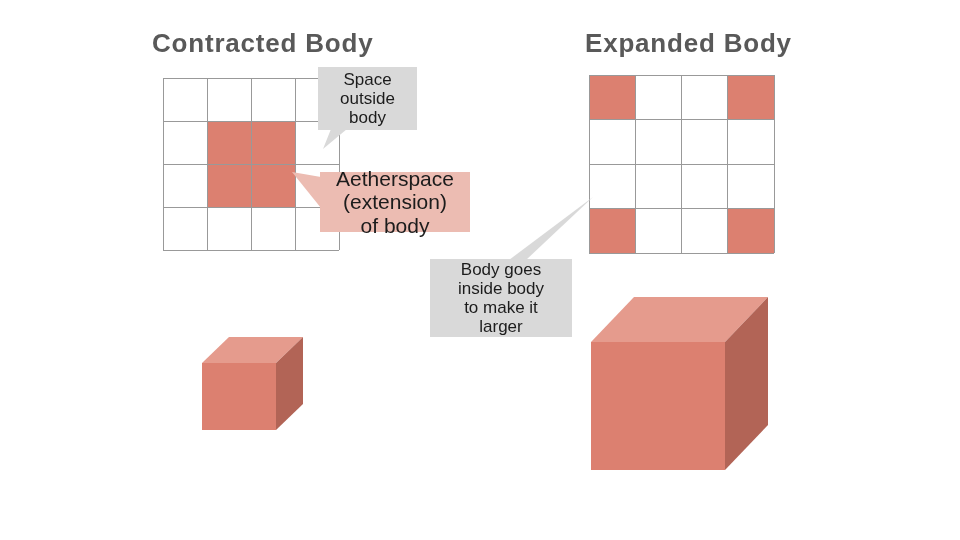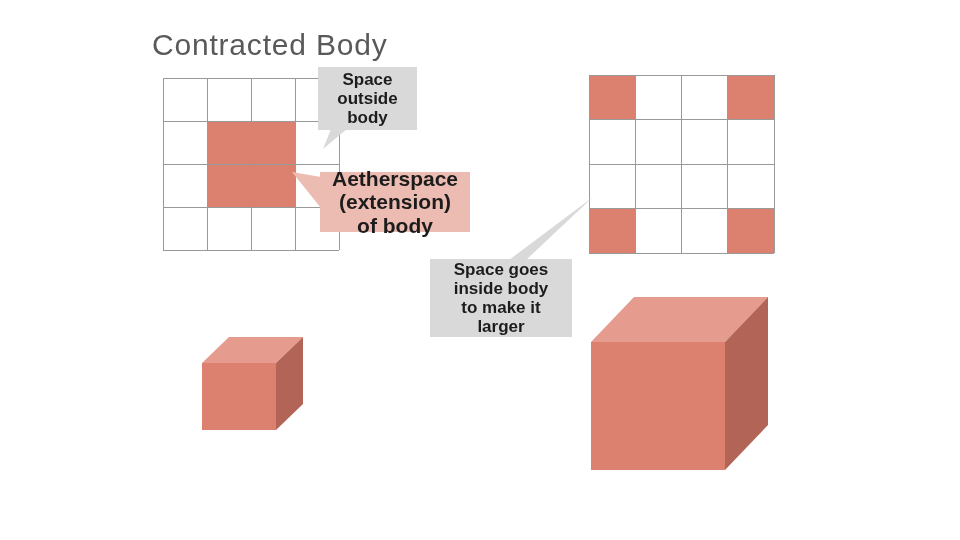--- a/index.html
+++ b/index.html
@@ -6,26 +6,26 @@
     --fill:#DC8070; --grid-line:#999999;
     --cube-front:#DC8070; --cube-top:#E59B8D; --cube-side:#B26456;
     --title-text:#595959; --callout-text:#1C1C1C; --background:#FFFFFF;
     --callout-gray:#D9D9D9; --callout-pink:#ECBCB2;
   }
   *{margin:0;padding:0;box-sizing:border-box;}
   html,body{width:960px;height:540px;background:var(--background);
     font-family:"Liberation Sans",sans-serif;overflow:hidden;}
   #stage{position:relative;width:960px;height:540px;background:var(--background);}
   #diagram{position:absolute;left:0;top:0;z-index:1;}
-  .title{position:absolute;z-index:2;font-size:30px;letter-spacing:0.8px;
-    color:var(--title-text);font-weight:normal;white-space:nowrap;}
+  .title{position:absolute;z-index:2;font-size:26px;letter-spacing:0.8px;
+    color:var(--title-text);font-weight:bold;white-space:nowrap;}
   #title-contracted{left:152px;top:28px;}
   #title-expanded{left:585px;top:28px;}
   .callout{position:absolute;z-index:3;display:flex;align-items:center;justify-content:center;
-    text-align:center;font-weight:bold;color:var(--callout-text);
+    text-align:center;font-weight:normal;color:var(--callout-text);
     white-space:pre-line;line-height:1.12;}
   #callout-space-outside{left:318px;top:67px;width:99px;height:63px;
     background:var(--callout-gray);font-size:17px;}
   #callout-aetherspace{left:320px;top:172px;width:150px;height:60px;
     background:var(--callout-pink);font-size:21px;}
   #callout-space-inside{left:430px;top:259px;width:142px;height:78px;
     background:var(--callout-gray);font-size:17px;}
 </style>
 </head>
 <body>
@@ -75,27 +75,28 @@
       </g>
       <g>
         <polygon points="591,342 634,297 768,297 725,342" fill="#E59B8D"></polygon>
         <polygon points="725,342 768,297 768,425 725,470" fill="#B26456"></polygon>
         <polygon points="591,342 725,342 725,470 591,470" fill="#DC8070"></polygon>
       </g>
     </svg>
 
   <div class="title" id="title-contracted">Contracted Body</div>
 
+  <div class="title" id="title-expanded">Expanded Body</div>
 
   <div class="callout" id="callout-space-outside">Space
 outside
 body</div>
 
   <div class="callout" id="callout-aetherspace">Aetherspace
 (extension)
 of body</div>
 
-  <div class="callout" id="callout-space-inside">Space goes
+  <div class="callout" id="callout-space-inside">Body goes
 inside body
 to make it
 larger</div>
 
 </div>
 
 </body></html>

